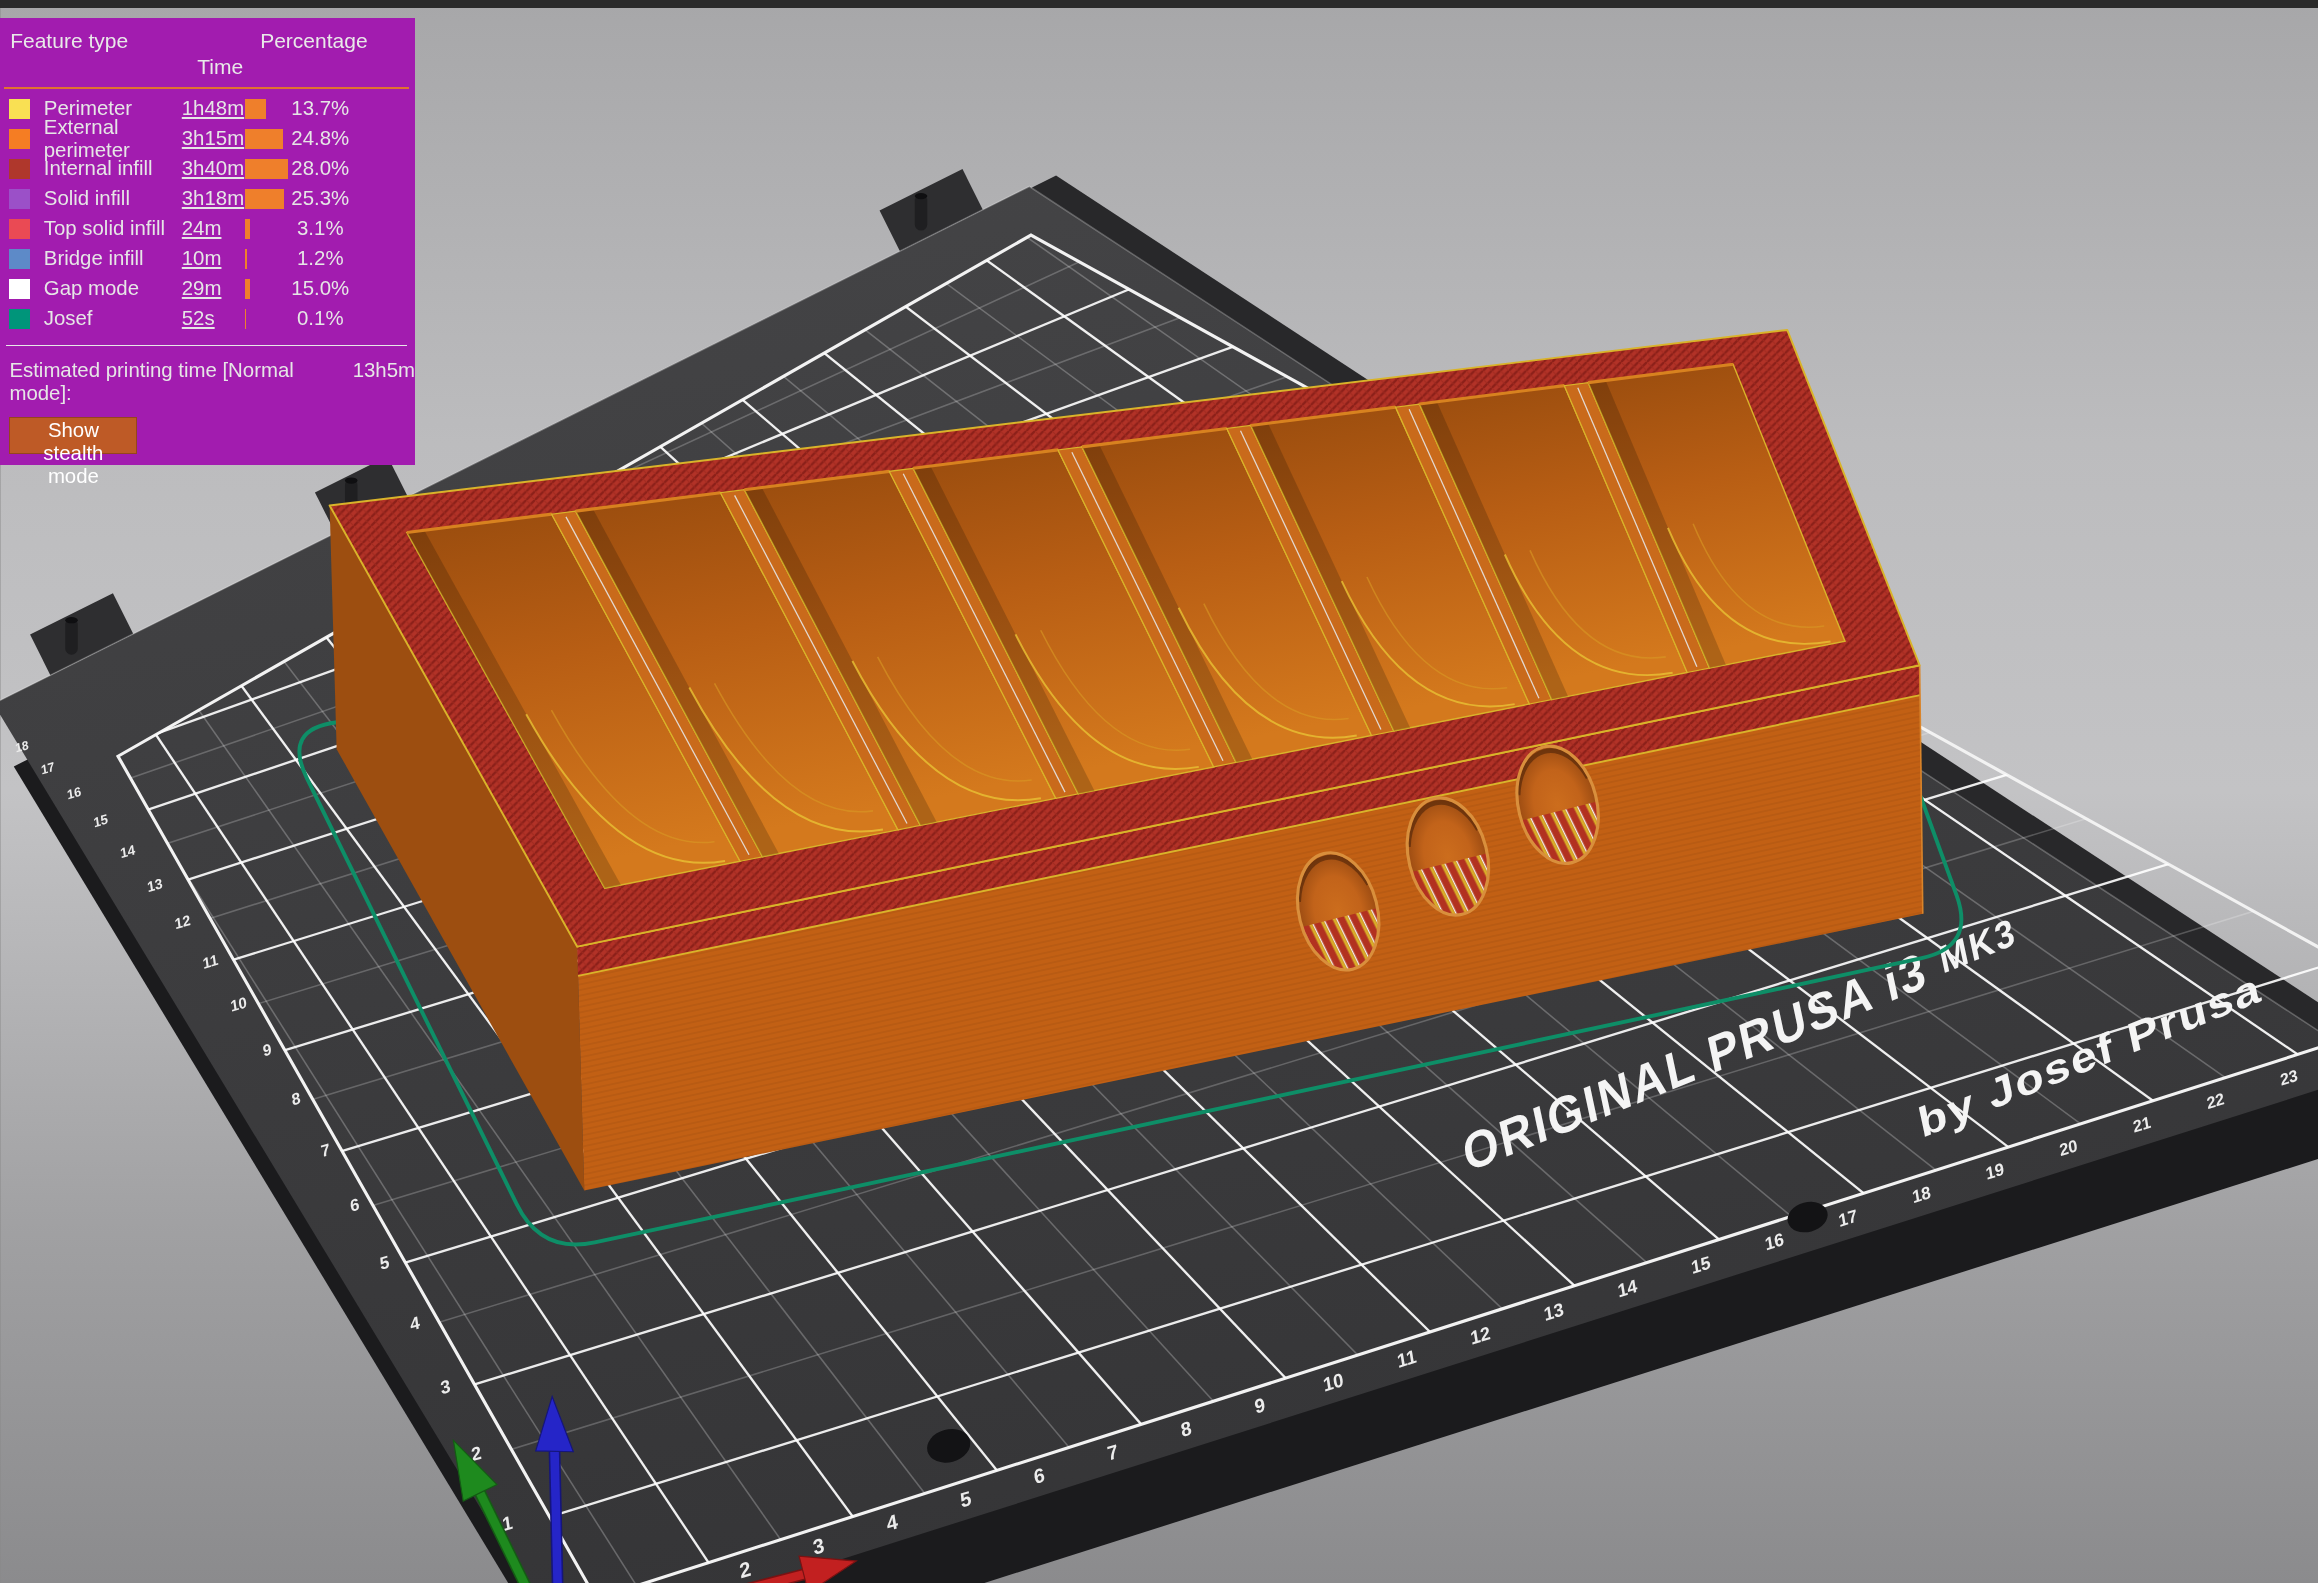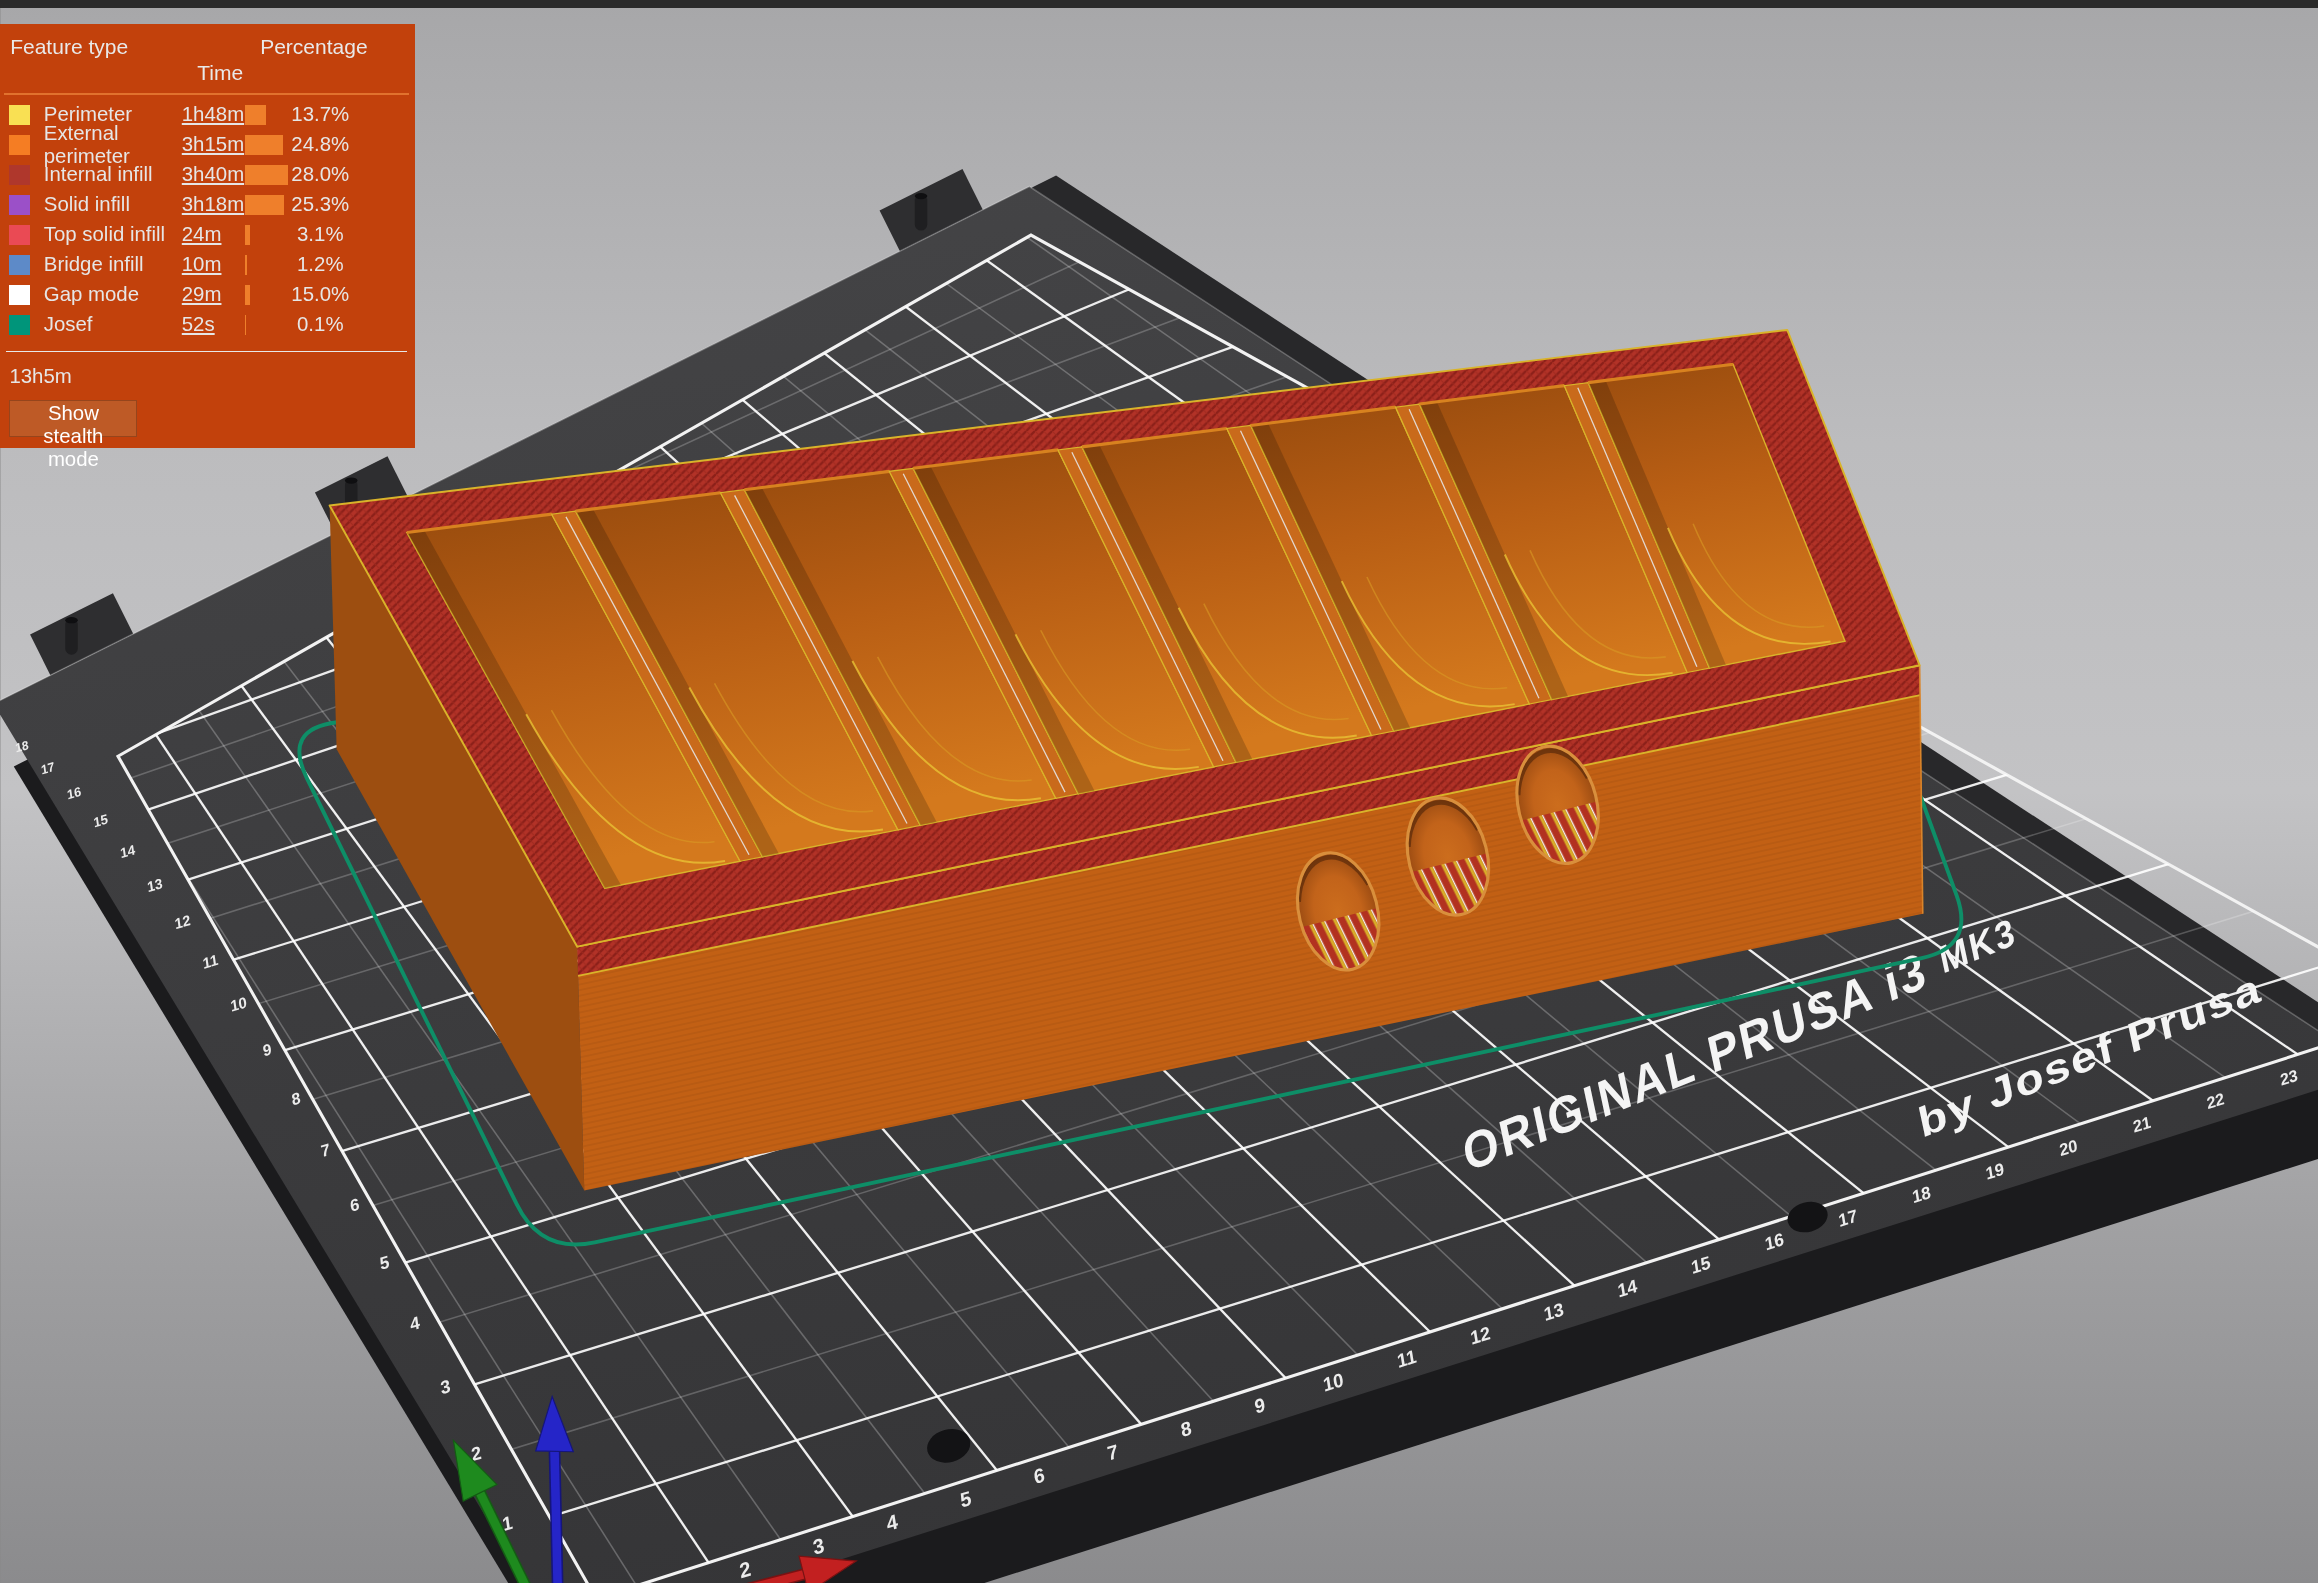--- a/index.html
+++ b/index.html
@@ -1,20 +1,20 @@
 <!DOCTYPE html>
 <html style="font-size:12.5px"><head>
 <meta charset="utf-8">
 <style>
   html,body{margin:0;padding:0;background:#888;}
   #stage{position:relative;width:2319px;height:1583px;overflow:hidden;
          font-family:"Liberation Sans","DejaVu Sans",sans-serif;}
   #scene-svg{position:absolute;left:0;top:0;}
   
-  #legend{position:absolute;left:0;top:24px;width:415px;background:#c2410c;
+  #legend{position:absolute;left:0;top:18px;width:415px;background:#a21caf;
           color:#e6e6e6;font-size:20.4px;padding:11px 0 11px 0;z-index:5;}
   #legend .hdr{display:flex;padding-left:10.2px;font-size:21px;color:#e9e9e9;}
   #legend .hdr .h-feature{width:187px;}
   #legend .hdr .h-time{width:63px;margin-top:26px;}
   #legend .underline{height:2.4px;background:#e1722e;margin:7.8px 6.3px 4.7px 3.9px;border:none;}
   .lrow{display:flex;align-items:center;height:30px;padding-left:9.4px;}
   .lrow .sw{width:20.4px;height:20.4px;flex:0 0 20.4px;}
   .lrow .lbl{margin-left:14px;width:138px;flex:0 0 138px;}
   .lrow .tim{width:63px;flex:0 0 63px;text-decoration:underline;}
   .lrow .barwrap{width:45px;flex:0 0 45px;height:19.6px;position:relative;}
@@ -366,20 +366,21 @@
           <span class="lbl">Josef</span>
           <span class="tim">52s</span>
           <div class="barwrap">
             <div class="bar" style="width: 1.2px; background: rgb(239, 127, 43);"></div>
           </div>
           <span class="pct">0.1%</span>
         </div>
       </div>
     <div class="divider2"></div>
     <div class="est">
+      <span>Estimated printing time [Normal mode]:</span>
       <span>13h5m</span>
     </div>
     <button id="stealth-btn">Show stealth mode</button>
   </div>
 
   <div id="top-strip"></div>
 </div>
 
 
 </body></html>

